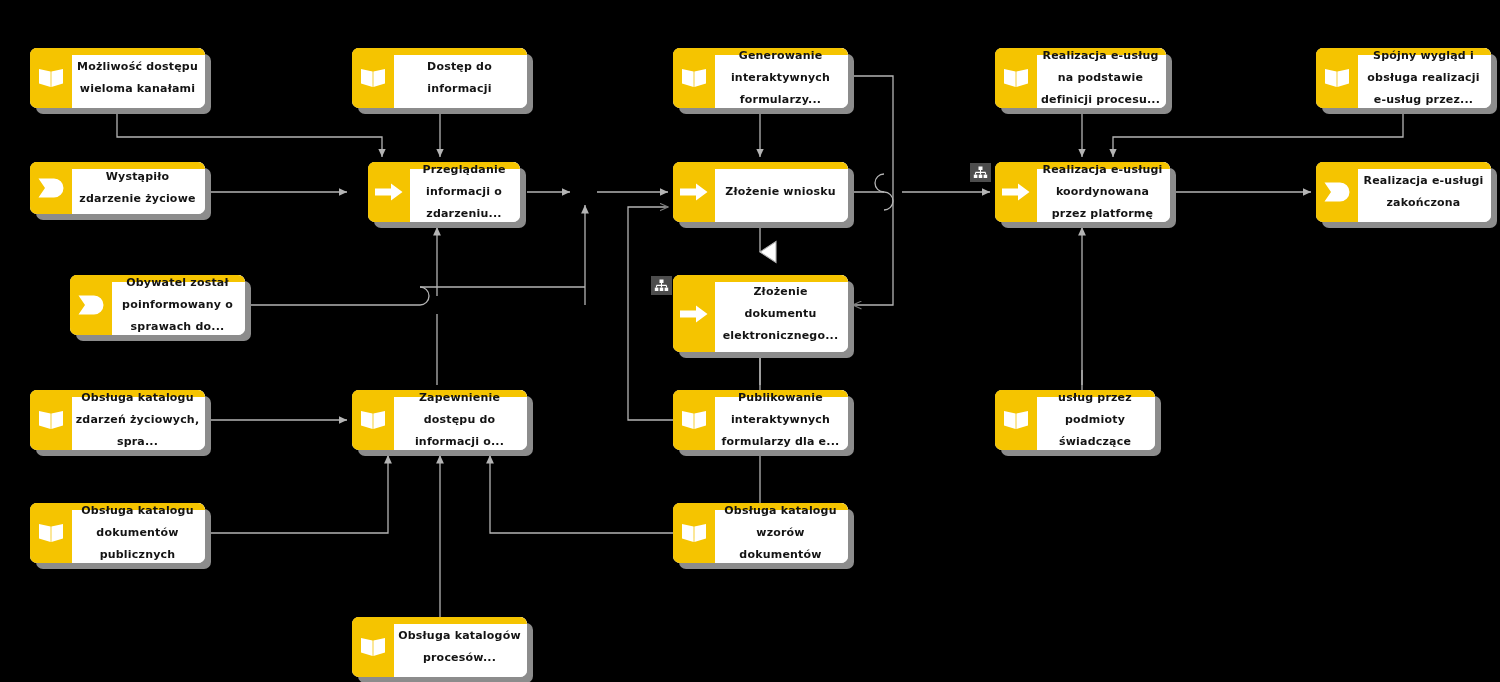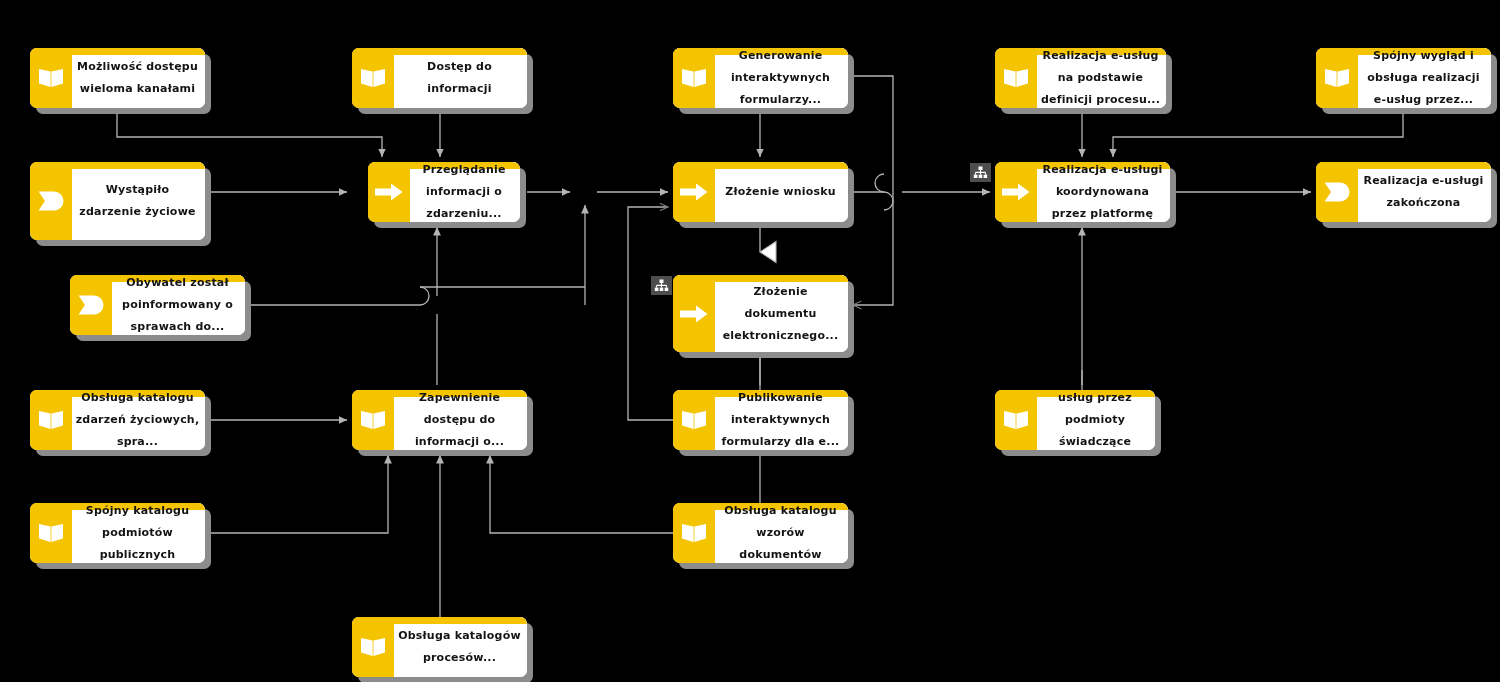--- a/index.html
+++ b/index.html
@@ -164,21 +164,21 @@
               <path d="M1,2 L12.6,4.6 L12.6,20 L1,16.4 Z" fill="#ffffff"></path>
               <path d="M25,2 L13.4,4.6 L13.4,20 L25,16.4 Z" fill="#ffffff"></path>
             </svg>
           </div>
           <div class="face">
             <span class="label">Spójny wygląd i obsługa realizacji e-usług przez...</span>
           </div>
         </div>
         <div class="topbar"></div>
       </div>
-      <div class="node" style="left: 30px; top: 162px; width: 175px; height: 78px;">
+      <div class="node" style="left: 30px; top: 162px; width: 175px; height: 52px;">
         <div class="shadow"></div>
         <div class="body">
           <div class="gutter">
             <svg class="ico" width="26" height="20" viewBox="0 0 26 20">
               <path d="M0.5,0.5 L16,0.5 A9.5,9.5 0 0 1 16,19.5 L0.5,19.5 L7,10 Z" fill="#ffffff"></path>
             </svg>
           </div>
           <div class="face">
             <span class="label">Wystąpiło zdarzenie życiowe</span>
           </div>
@@ -332,21 +332,21 @@
       <div class="node" style="left: 30px; top: 503px; width: 175px; height: 60px;">
         <div class="shadow"></div>
         <div class="body">
           <div class="gutter">
             <svg class="ico" width="26" height="22" viewBox="0 0 26 22">
               <path d="M1,2 L12.6,4.6 L12.6,20 L1,16.4 Z" fill="#ffffff"></path>
               <path d="M25,2 L13.4,4.6 L13.4,20 L25,16.4 Z" fill="#ffffff"></path>
             </svg>
           </div>
           <div class="face">
-            <span class="label">Spójny katalogu podmiotów publicznych</span>
+            <span class="label">Obsługa katalogu dokumentów publicznych</span>
           </div>
         </div>
         <div class="topbar"></div>
       </div>
       <div class="node" style="left: 673px; top: 503px; width: 175px; height: 60px;">
         <div class="shadow"></div>
         <div class="body">
           <div class="gutter">
             <svg class="ico" width="26" height="22" viewBox="0 0 26 22">
               <path d="M1,2 L12.6,4.6 L12.6,20 L1,16.4 Z" fill="#ffffff"></path>

